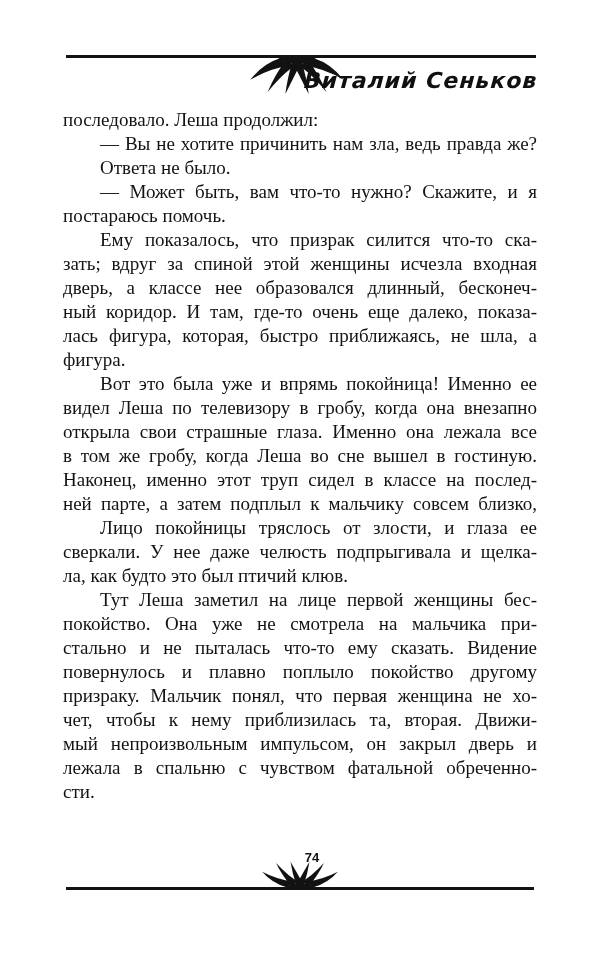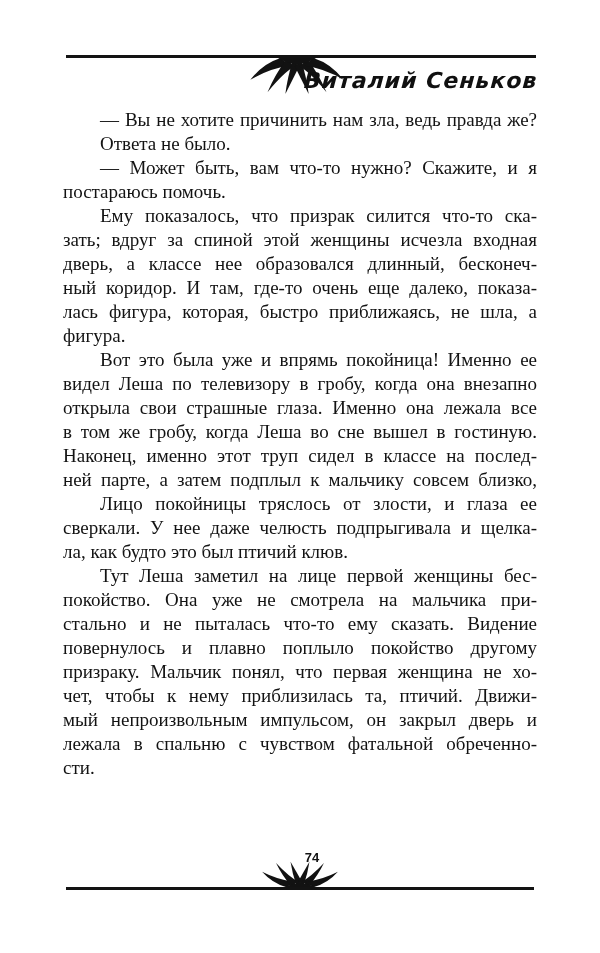--- a/index.html
+++ b/index.html
@@ -105,20 +105,21 @@
       <path d="M85,38 Q102,22 113,3 Q89,24 74,30 Z"></path>
       <path d="M94,39 Q120,33 138,16 Q110,28 80,31 Z"></path>
       <path d="M40,40 Q70,25 100,40 Z"></path>
     </g>
   </svg>
 
   <div class="author">Виталий Сеньков</div>
 
   <main class="body-text">
       <div class="para">
+        <div class="line last">последовало. Леша продолжил:</div>
       </div>
       <div class="para">
         <div class="line first last fill">— Вы не хотите причинить нам зла, ведь правда же?</div>
       </div>
       <div class="para">
         <div class="line first last">Ответа не было.</div>
       </div>
       <div class="para">
         <div class="line first">— Может быть, вам что-то нужно? Скажите, и я</div>
         <div class="line last">постараюсь помочь.</div>
@@ -143,21 +144,21 @@
         <div class="line first">Лицо покойницы тряслось от злости, и глаза ее</div>
         <div class="line">сверкали. У нее даже челюсть подпрыгивала и щелка-</div>
         <div class="line last">ла, как будто это был птичий клюв.</div>
       </div>
       <div class="para">
         <div class="line first">Тут Леша заметил на лице первой женщины бес-</div>
         <div class="line">покойство. Она уже не смотрела на мальчика при-</div>
         <div class="line">стально и не пыталась что-то ему сказать. Видение</div>
         <div class="line">повернулось и плавно поплыло покойство другому</div>
         <div class="line">призраку. Мальчик понял, что первая женщина не хо-</div>
-        <div class="line">чет, чтобы к нему приблизилась та, птичий. Движи-</div>
+        <div class="line">чет, чтобы к нему приблизилась та, вторая. Движи-</div>
         <div class="line">мый непроизвольным импульсом, он закрыл дверь и</div>
         <div class="line">лежала в спальню с чувством фатальной обреченно-</div>
         <div class="line last">сти.</div>
       </div>
     </main>
 
   <div class="page-number">74</div>
 
   <svg class="ornament ornament-bottom" viewBox="0 0 140 40" preserveAspectRatio="none" aria-hidden="true">
     <g fill="#121212">

